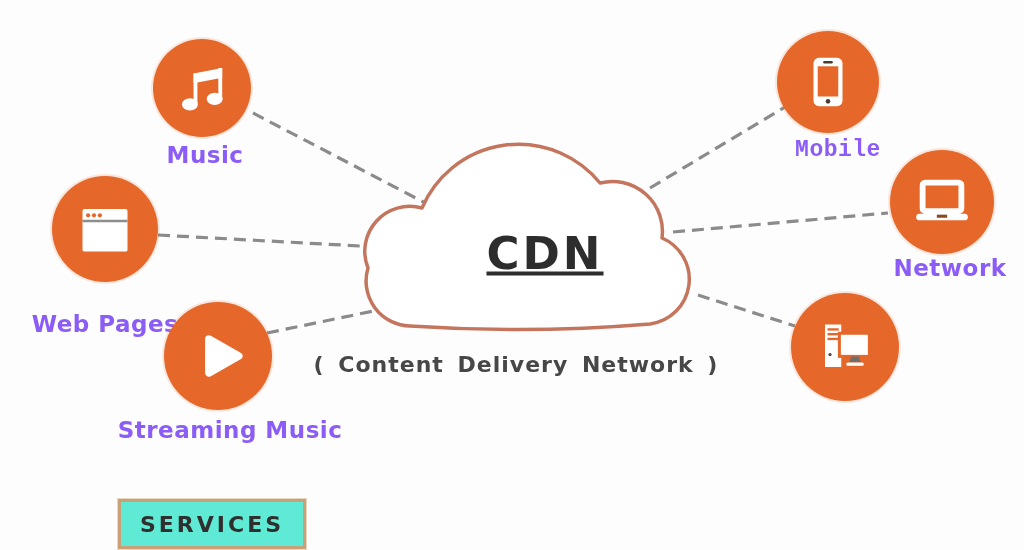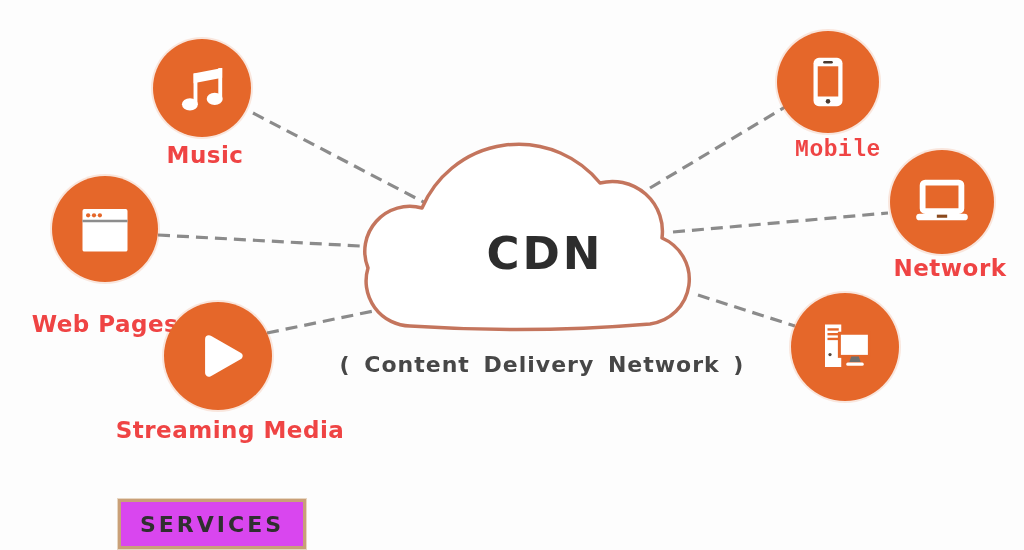--- a/index.html
+++ b/index.html
@@ -12,34 +12,34 @@
   svg.layer{position:absolute;left:0;top:0;}
   .node{
     position:absolute;border-radius:50%;
     background:#e5672a;
     display:flex;align-items:center;justify-content:center;
     box-shadow:0 0 0 2px rgba(229,103,42,.15);
   }
   .node svg{display:block;}
   .node-label{
     position:absolute;transform:translateX(-50%);
-    color:#ef4444;font-size:23px;font-weight:bold;
+    color:#8b5cf6;font-size:23px;font-weight:bold;
     letter-spacing:.5px;white-space:nowrap;
   }
   .cdn-title{
     position:absolute;transform:translate(-50%,-50%);
-    color:#2d2d2d;font-size:45px;font-weight:bold;letter-spacing:3px;
+    color:#2d2d2d;font-size:45px;font-weight:bold;letter-spacing:3px;text-decoration:underline;
   }
   .cdn-subtitle{
     position:absolute;transform:translateX(-50%);
     color:#474747;font-size:22px;font-weight:bold;
     letter-spacing:1px;word-spacing:5px;white-space:nowrap;
   }
   .group-box{
-    position:absolute;background:#d946ef;
+    position:absolute;background:#5eead4;
     border:3px solid #c9a078;outline:1px solid #e8d7c3;
     display:flex;align-items:center;justify-content:center;
     color:#2f2f2f;font-size:22px;font-weight:bold;letter-spacing:3px;
   }
 </style>
 </head>
 <body>
 
 <div class="stage">
 
@@ -57,21 +57,21 @@
            A 45,45 0 0 1 8,130
            A 45,45 0 0 1 62,70
            A 105,105 0 0 1 240,45
            A 50,50 0 0 1 302,100
            A 45,45 0 0 1 290,186
            Q 170,196 50,188 Z" fill="#ffffff" stroke="#c4755d" stroke-width="3.5" stroke-linejoin="round"></path>
     </g>
   </svg>
 
   <div class="cdn-title" style="left:545px;top:253px;">CDN</div>
-  <div class="cdn-subtitle" style="left:542px;top:352px;">( Content Delivery Network )</div>
+  <div class="cdn-subtitle" style="left:516px;top:352px;">( Content Delivery Network )</div>
 
   <div class="node" style="left:153px;top:39px;width:98px;height:98px;">
     <svg width="58" height="58" viewBox="0 0 48 48">
       <g fill="#ffffff">
         <polygon points="17,12 40.7,7.5 40.7,15.5 17,20"></polygon>
         <rect x="17" y="12" width="3.2" height="25.5"></rect>
         <rect x="37.5" y="7.5" width="3.2" height="25.5"></rect>
         <ellipse cx="14" cy="37.5" rx="6.6" ry="5.1"></ellipse>
         <ellipse cx="34.5" cy="33" rx="6.6" ry="5.1"></ellipse>
       </g>
@@ -88,21 +88,21 @@
       <rect x="6" y="16.6" width="36" height="2" fill="#8d8d8d"></rect>
     </svg>
   </div>
   <div class="node-label" style="left:105px;top:287px;margin-top:24px;">Web Pages</div>
 
   <div class="node" style="left:164px;top:302px;width:108px;height:108px;">
     <svg width="62" height="62" viewBox="0 0 48 48">
       <polygon points="17,11 40,24 17,37" fill="#ffffff" stroke="#ffffff" stroke-width="6" stroke-linejoin="round"></polygon>
     </svg>
   </div>
-  <div class="node-label" style="left:230px;top:417px;">Streaming Media</div>
+  <div class="node-label" style="left:230px;top:417px;">Streaming Music</div>
 
   <div class="node" style="left:777px;top:31px;width:102px;height:102px;">
     <svg width="58" height="58" viewBox="0 0 48 48">
       <rect x="12" y="4" width="24" height="40" rx="4.5" fill="#ffffff"></rect>
       <rect x="15.5" y="11" width="17" height="25" fill="#e5672a"></rect>
       <rect x="20" y="6.6" width="8" height="2" rx="1" fill="#4a3a30"></rect>
       <circle cx="24" cy="40" r="1.9" fill="#4a3a30"></circle>
     </svg>
   </div>
   <div class="node-label" style="left:838px;top:137px;font-family:Liberation Mono, monospace;">Mobile</div>

